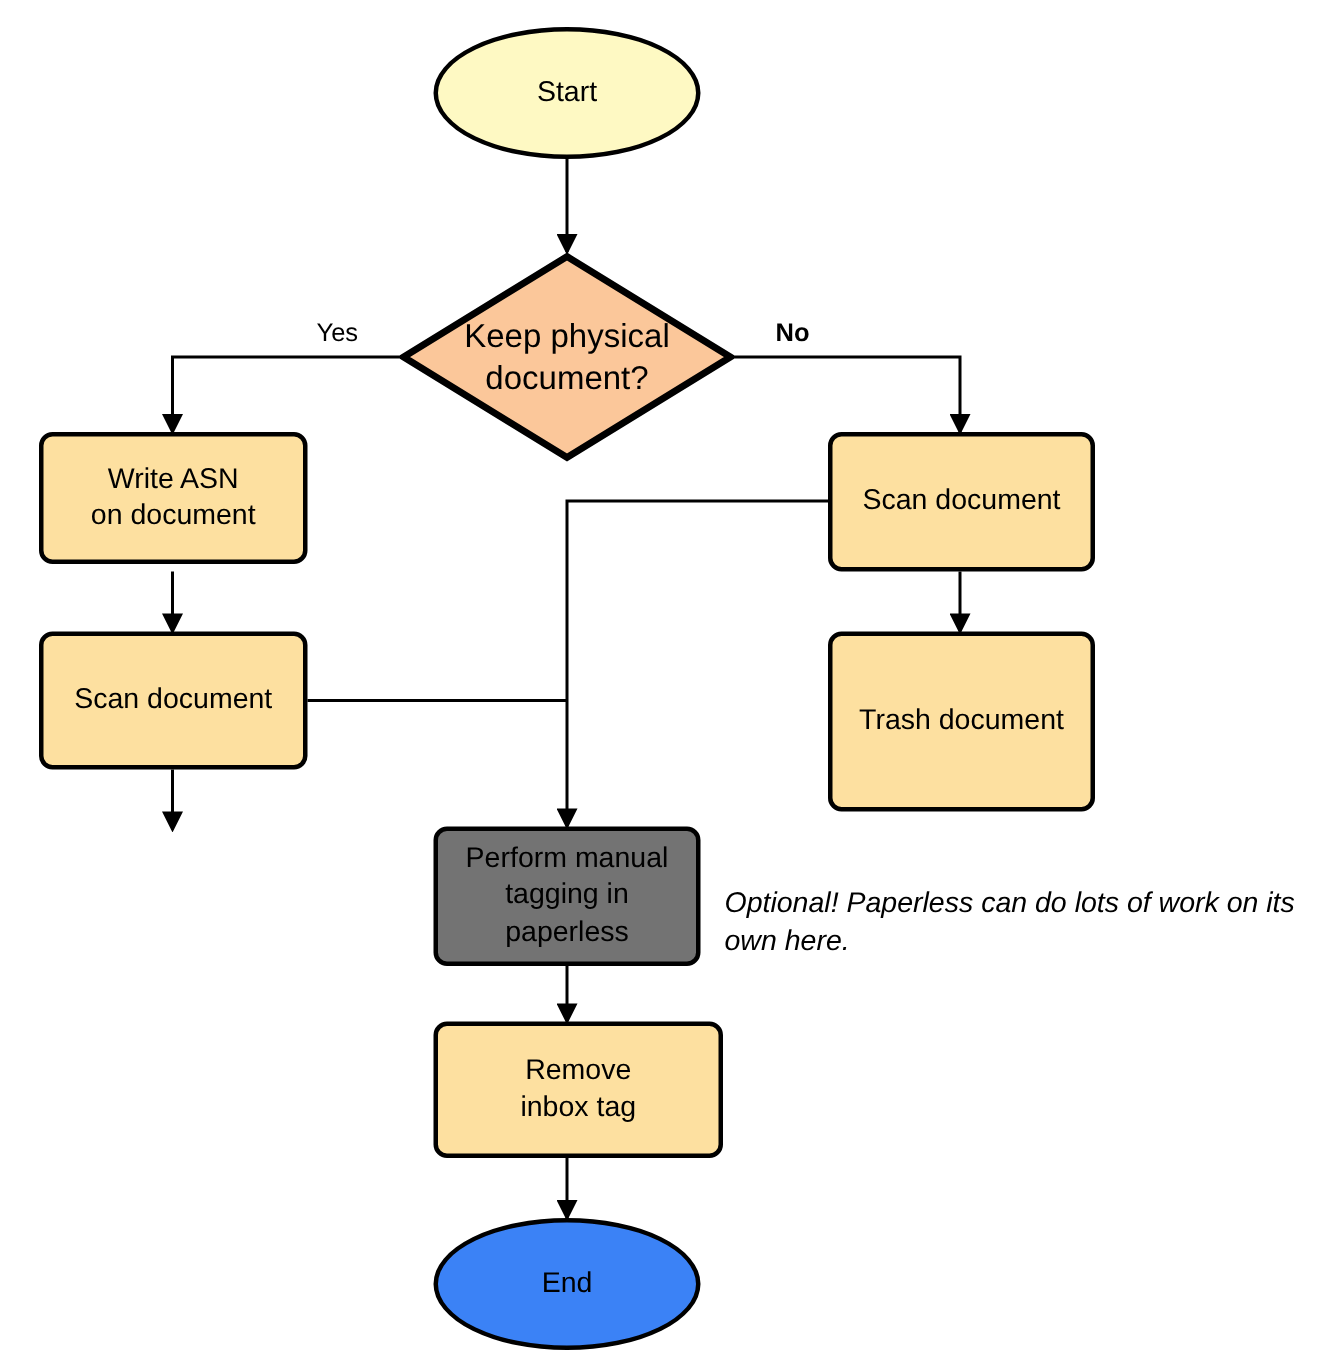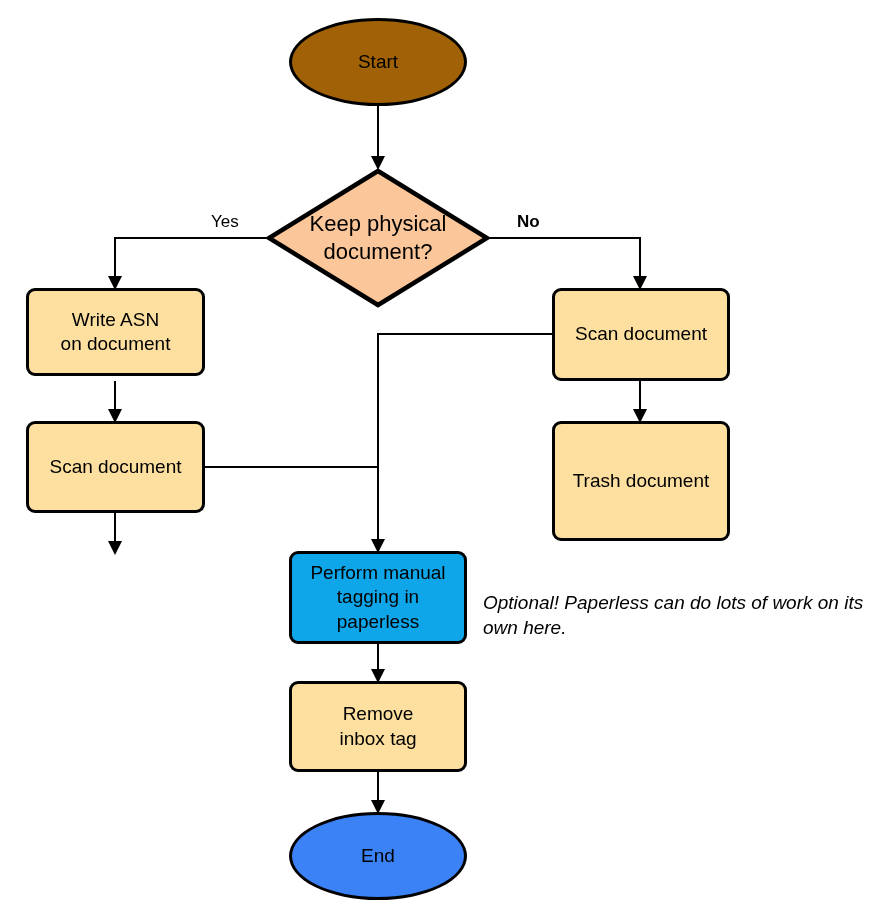--- a/index.html
+++ b/index.html
@@ -111,21 +111,21 @@
 
     <path d="M 552 334 L 378 334 L 378 551" stroke="#000000" stroke-width="2" fill="none" marker-end="url(#arrow)"></path>
 
     <path d="M 205 467 L 378 467" stroke="#000000" stroke-width="2" fill="none"></path>
 
     <path d="M 378 644 L 378 681" stroke="#000000" stroke-width="2" fill="none" marker-end="url(#arrow)"></path>
 
     <path d="M 378 772 L 378 812" stroke="#000000" stroke-width="2" fill="none" marker-end="url(#arrow)"></path>
   </svg>
 
-  <div class="node terminator" style="left:289px; top:18px; width:178px; height:88px; background:#a16207;">
+  <div class="node terminator" style="left:289px; top:18px; width:178px; height:88px; background:#fef9c3;">
     <span>Start</span>
   </div>
 
   <div class="decision-wrap" style="left:266px; top:168px; width:224px; height:140px;">
     <svg class="decision-svg" width="224" height="140" viewBox="0 0 224 140" xmlns="http://www.w3.org/2000/svg">
       <polygon points="112,3 221,70 112,137 3,70" fill="#fbc79a" stroke="#000000" stroke-width="4.5"></polygon>
     </svg>
     <span class="decision-label">Keep physical
 document?</span>
   </div>
@@ -144,27 +144,27 @@
 
 
   <div class="node process" style="left:552px; top:288px; width:178px; height:93px; background:#fde0a0;">
     <span>Scan document</span>
   </div>
 
   <div class="node process" style="left:552px; top:421px; width:178px; height:120px; background:#fde0a0;">
     <span>Trash document</span>
   </div>
 
-  <div class="node process" style="left:289px; top:551px; width:178px; height:93px; background:#0ea5e9;">
+  <div class="node process" style="left:289px; top:551px; width:178px; height:93px; background:#737373;">
     <span>Perform manual
 tagging in
 paperless</span>
   </div>
 
-  <div class="node process" style="left:289px; top:681px; width:178px; height:91px; background:#fde0a0;">
+  <div class="node process" style="left:289px; top:681px; width:193px; height:91px; background:#fde0a0;">
     <span>Remove
 inbox tag</span>
   </div>
 
   <div class="node terminator" style="left:289px; top:812px; width:178px; height:88px; background:#3b82f6;">
     <span>End</span>
   </div>
 
   <div class="note" style="left:483px; top:590px; width:400px;">Optional! Paperless can do lots of work on its own here.</div>
 

